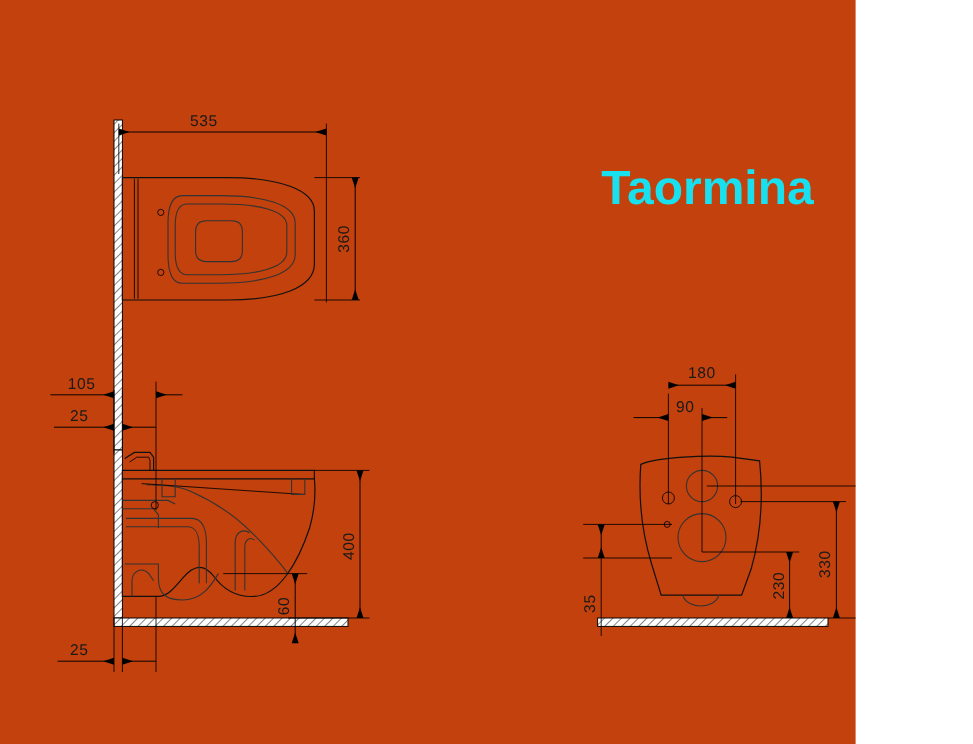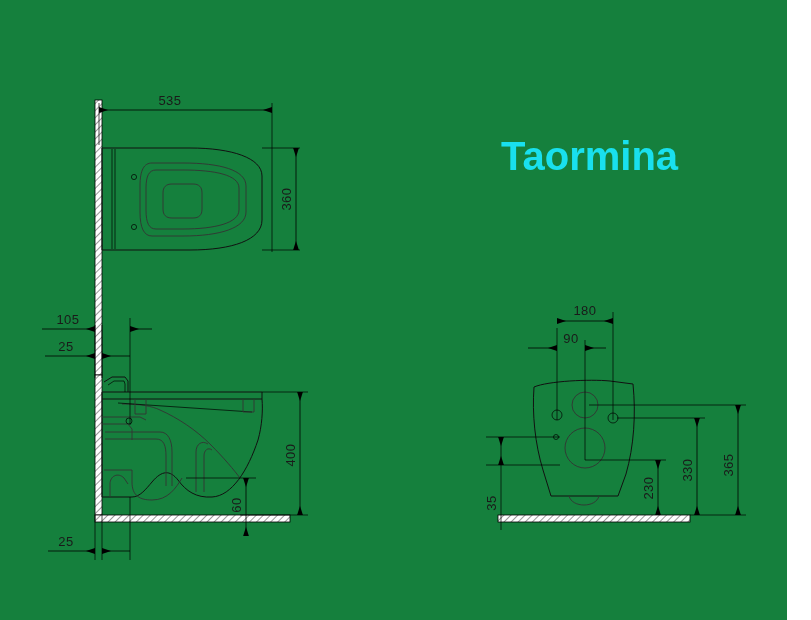--- a/index.html
+++ b/index.html
@@ -5,23 +5,23 @@
   html, body {
     margin: 0;
     padding: 0;
     background: #ffffff;
   }
   body {
     font-family: "Liberation Sans", sans-serif;
   }
   #sheet {
     position: relative;
-    width: 787px;
+    width: 713px;
     height: 620px;
-    background: #15803d;
+    background: #c2410c;
     overflow: hidden;
   }
   #sheet svg {
     position: absolute;
     top: 0;
     left: 0;
     display: block;
   }
   .dimtext {
     font-family: "Liberation Sans", sans-serif;

